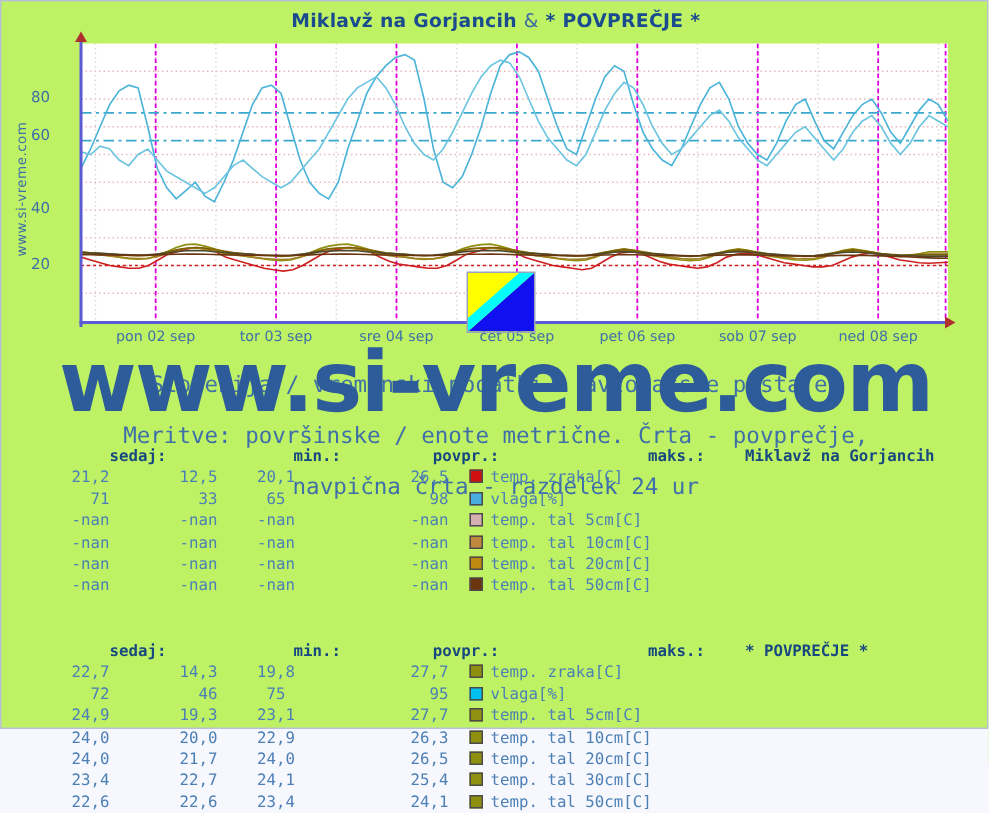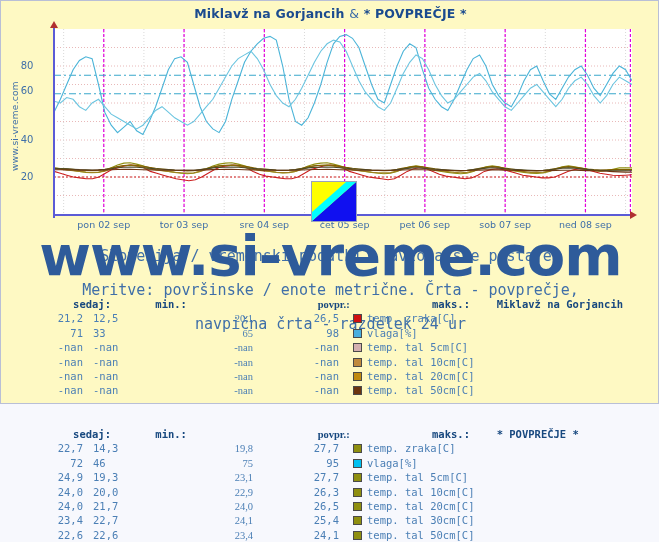--- a/index.html
+++ b/index.html
@@ -2,22 +2,22 @@
 <html><head>
 <meta charset="utf-8">
 <style>
   html,body{margin:0;padding:0;background:#ffffff;}
   body{
     width:659px;height:542px;overflow:hidden;
     font-family:"DejaVu Sans",sans-serif;
     background:#f7f8fd;
   }
   #page{
-    position:relative;width:659px;height:404px;
-    background:#fef9c3;
+    position:relative;width:659px;height:486px;
+    background:#bef264;
     border:1px solid #b9bfd6;
     box-sizing:border-box;
   }
 
   
   .chart-title{
     position:absolute;left:0;top:5px;width:659px;
     text-align:center;
     font-family:"DejaVu Sans",sans-serif;
     font-size:12.5px;font-weight:bold;color:#1b4b8f;
@@ -94,25 +94,25 @@
   .tbl{
     position:absolute;left:0;width:659px;
     font-family:"DejaVu Sans Mono",monospace;
     font-size:10.5px;
   }
   .tbl-1{top:296px;}
   .tbl-2{top:426px;}
   .row{height:14.4px;line-height:14.4px;white-space:nowrap;}
   .hdr{color:#17487f;font-weight:bold;padding-left:38px;}
   .c-sedaj{display:inline-block;width:72px;text-align:right;}
-  .c-min{display:inline-block;width:72px;}
-  .c-povpr{display:inline-block;width:78px;text-align:right;font-family:Liberation Serif, serif;}
+  .c-min{display:inline-block;width:72px;text-align:right;}
+  .c-povpr{display:inline-block;width:78px;text-align:center;}
   .c-maks{display:inline-block;width:76px;text-align:right;}
   .c-pad{display:inline-block;width:14px;}
-  .val{color:#4b7fb5;margin-left:10px;}
+  .val{color:#4b7fb5;}
   .swatch{
     display:inline-block;width:9px;height:9px;
     border:1px solid #4a4a4a;box-sizing:border-box;
     vertical-align:-1px;margin-right:5px;
   }
   .leg{color:#4b7fb5;}
   .leg-title{color:#17487f;font-weight:bold;}
 </style>
 </head>
 <body>

